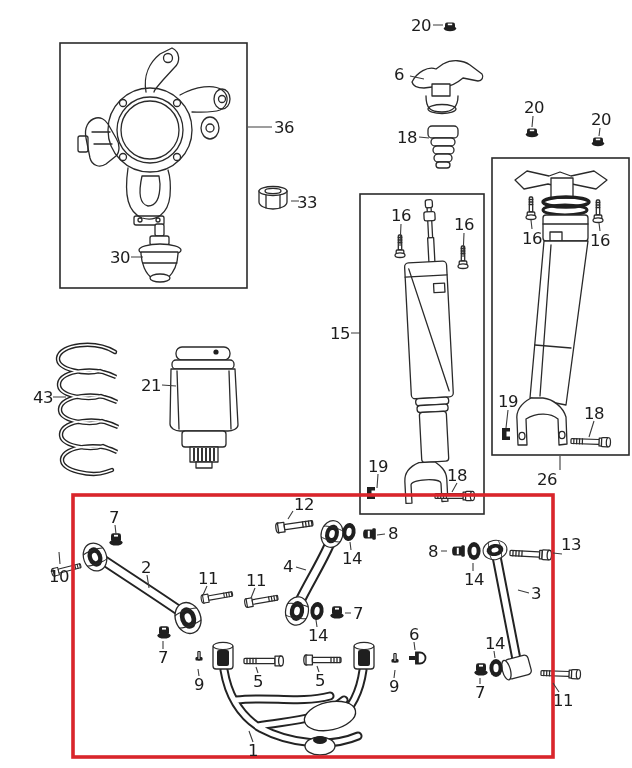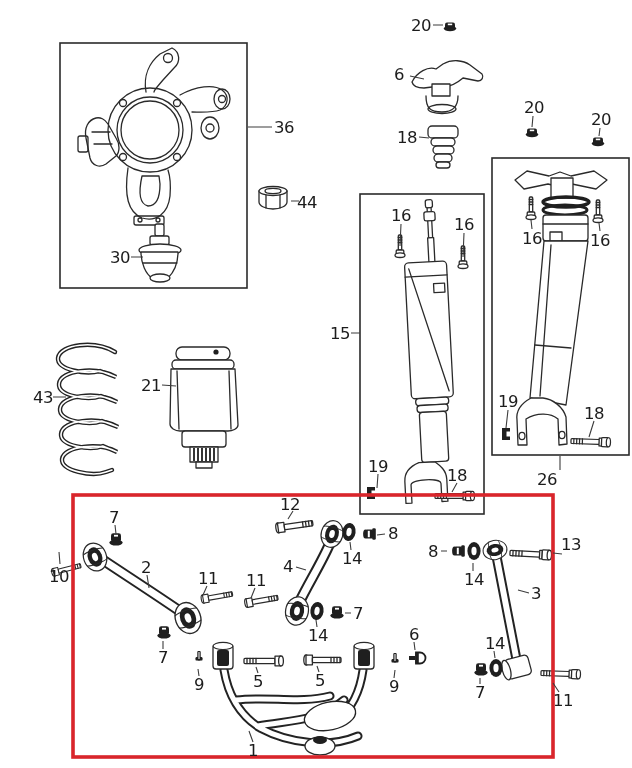--- a/index.html
+++ b/index.html
@@ -294,21 +294,21 @@
     M255,588 L251,598 M163,649 L163,641 M293,511 L288,519 M296,567 L306,570
     M351,550 L350,542 M385,534 L377,535 M317,627 L316,620 M351,613 L345,613
     M253,742 L249,731 M258,673 L256,667 M319,672 L317,666 M199,676 L198,669
     M394,678 L395,670 M414,642 L415,650 M441,551 L447,551 M473,571 L473,563
     M529,593 L518,590 M562,554 L553,553 M494,651 L495,658 M480,684 L480,678
     M559,692 L553,683"></path>
 </svg>
 
 <div class="labels">
   <span class="lbl" style="left:284px;top:127px">36</span>
-  <span class="lbl" style="left:307px;top:202px">44</span>
+  <span class="lbl" style="left:307px;top:202px">33</span>
   <span class="lbl" style="left:120px;top:257px">30</span>
   <span class="lbl" style="left:421px;top:25px">20</span>
   <span class="lbl" style="left:534px;top:107px">20</span>
   <span class="lbl" style="left:601px;top:119px">20</span>
   <span class="lbl" style="left:399px;top:74px">6</span>
   <span class="lbl" style="left:407px;top:137px">18</span>
   <span class="lbl" style="left:340px;top:333px">15</span>
   <span class="lbl" style="left:401px;top:215px">16</span>
   <span class="lbl" style="left:464px;top:224px">16</span>
   <span class="lbl" style="left:532px;top:238px">16</span>
@@ -319,21 +319,21 @@
   <span class="lbl" style="left:594px;top:413px">18</span>
   <span class="lbl" style="left:547px;top:479px">26</span>
   <span class="lbl" style="left:43px;top:397px">43</span>
   <span class="lbl" style="left:151px;top:385px">21</span>
   <span class="lbl" style="left:59px;top:576px">10</span>
   <span class="lbl" style="left:114px;top:517px">7</span>
   <span class="lbl" style="left:146px;top:567px">2</span>
   <span class="lbl" style="left:208px;top:578px">11</span>
   <span class="lbl" style="left:256px;top:580px">11</span>
   <span class="lbl" style="left:163px;top:657px">7</span>
-  <span class="lbl" style="left:290px;top:504px">12</span>
+  <span class="lbl" style="left:304px;top:504px">12</span>
   <span class="lbl" style="left:288px;top:566px">4</span>
   <span class="lbl" style="left:352px;top:558px">14</span>
   <span class="lbl" style="left:393px;top:533px">8</span>
   <span class="lbl" style="left:318px;top:635px">14</span>
   <span class="lbl" style="left:358px;top:613px">7</span>
   <span class="lbl" style="left:253px;top:750px">1</span>
   <span class="lbl" style="left:258px;top:681px">5</span>
   <span class="lbl" style="left:320px;top:680px">5</span>
   <span class="lbl" style="left:199px;top:684px">9</span>
   <span class="lbl" style="left:394px;top:686px">9</span>

